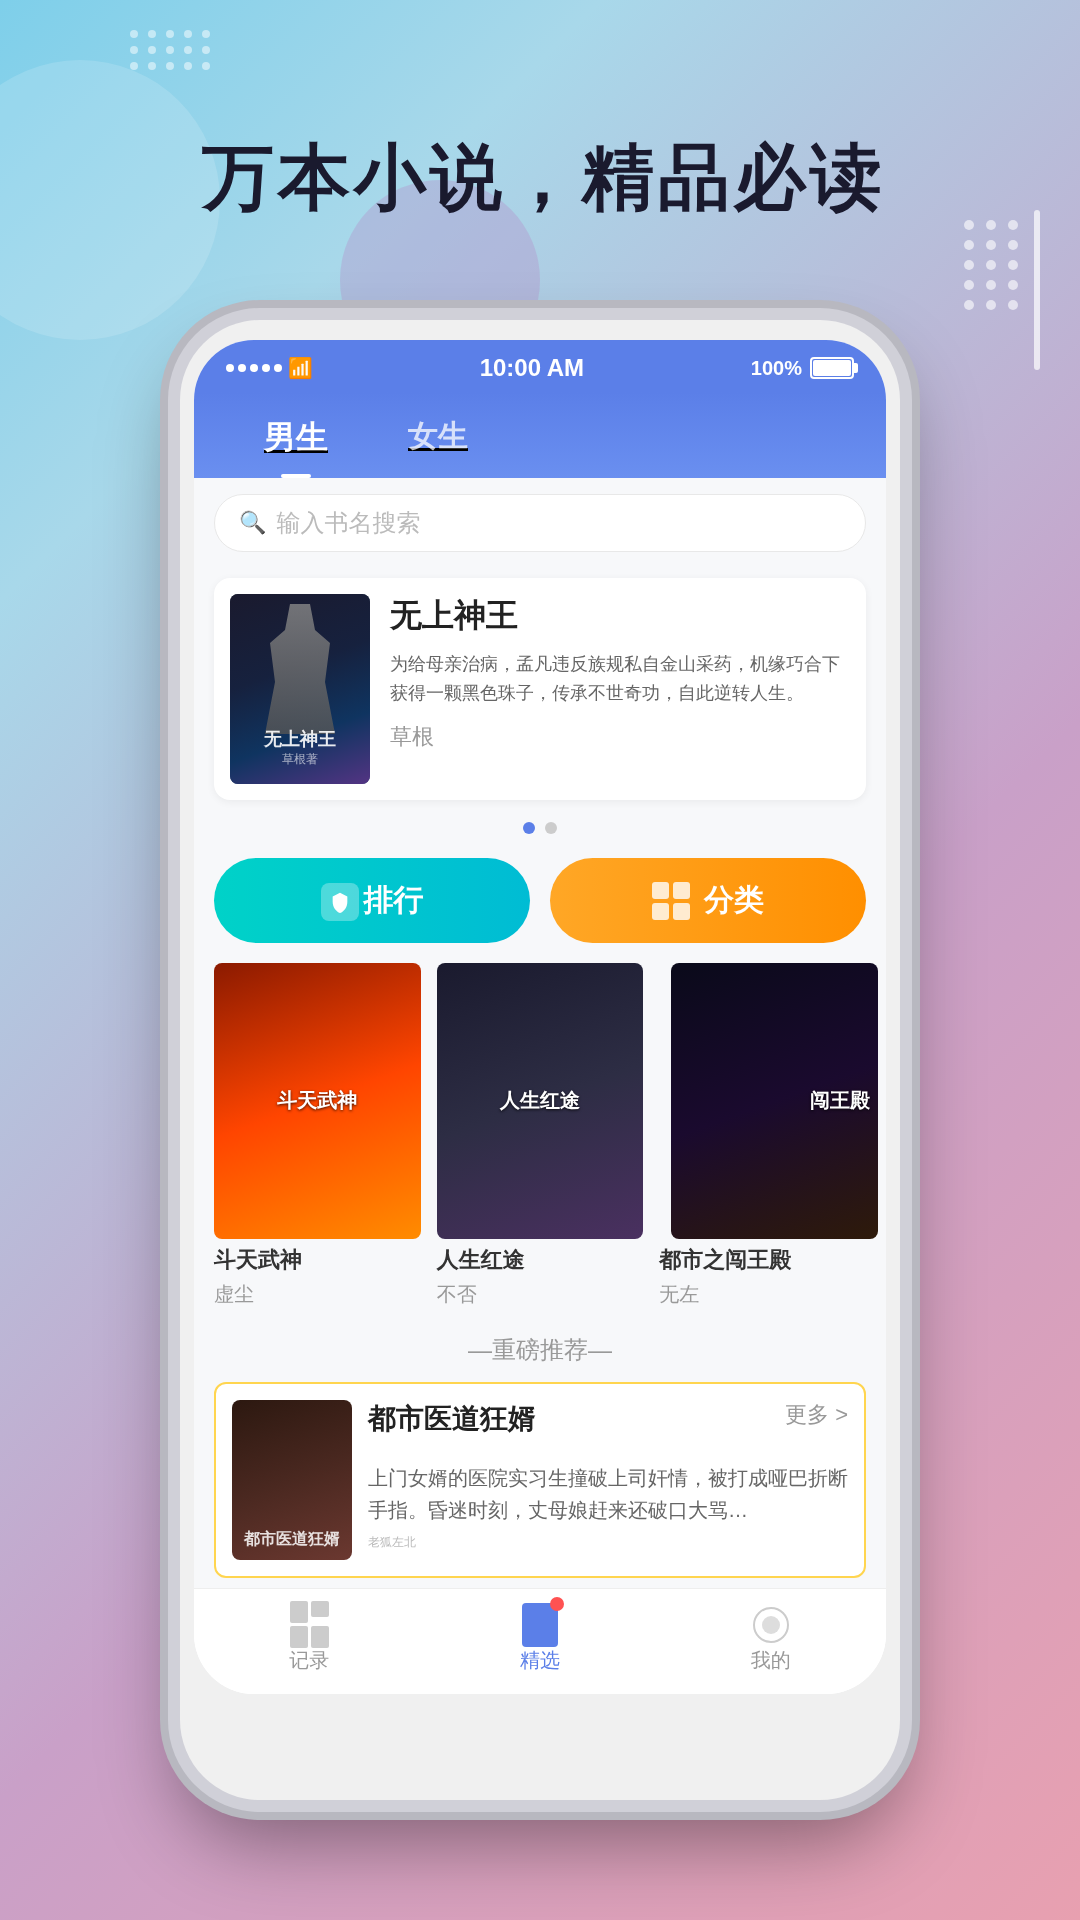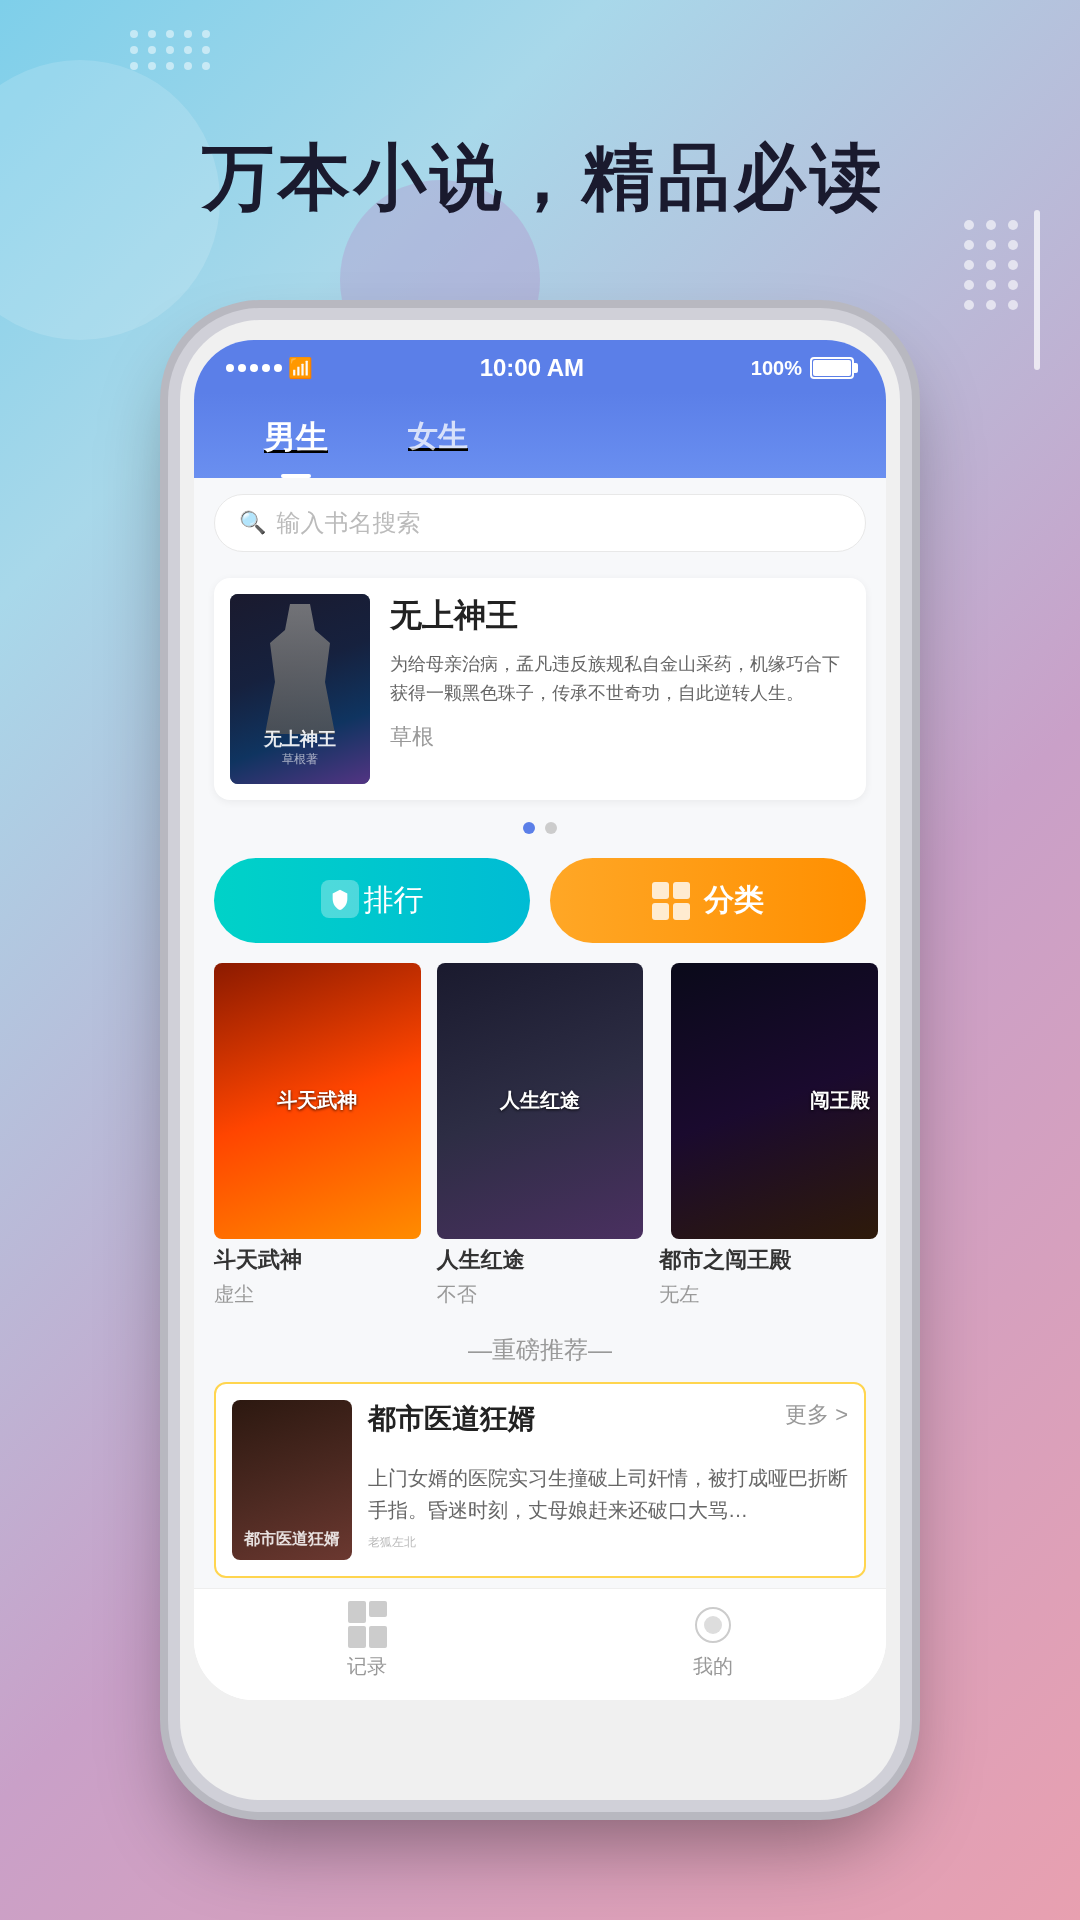--- a/index.html
+++ b/index.html
@@ -274,26 +274,26 @@
     .action-buttons {
       display: flex;
       gap: 20px;
       padding: 20px 20px;
       background: #f7f8fa;
     }
     .btn-ranking {
       flex: 1;
       background: linear-gradient(90deg, #00d2c8, #00bcd4);
       border-radius: 50px;
-      display: flex; align-items: flex-start; justify-content: center;
+      display: flex; align-items: flex-end; justify-content: center;
       gap: 5px;
       padding: 22px 0;
       color: white;
       font-size: 30px;
-      font-weight: 400;
+      font-weight: 700;
     }
     .btn-category {
       flex: 1;
       background: linear-gradient(90deg, #ffa726, #ff8f00);
       border-radius: 50px;
       display: flex; align-items: center; justify-content: center;
       gap: 14px;
       padding: 22px 0;
       color: white;
       font-size: 30px;
@@ -404,21 +404,21 @@
 
     
     .bottom-nav {
       display: flex;
       background: white;
       border-top: 1px solid #eee;
       padding: 14px 0 20px;
     }
     .nav-item {
       flex: 1;
-      display: flex; flex-direction: column; align-items: center; gap: 6px;
+      display: flex; flex-direction: column; align-items: center; gap: 0;
     }
     .nav-icon { width: 44px; height: 44px; display: flex; align-items: center; justify-content: center; }
     .nav-label { font-size: 20px; color: #999; }
     .nav-item.active .nav-label { color: #5b7fe8; }
 
     
     .icon-records {
       display: grid; grid-template-columns: 1fr 1fr; gap: 3px;
     }
     .icon-records span {
@@ -621,20 +621,26 @@
           <div class="nav-icon">
             <div class="icon-records">
               <span></span>
                 <span></span>
                 <span></span>
                 <span></span>
             </div>
           </div>
           <span class="nav-label">记录</span>
         </div>
+        <div class="nav-item active">
+          <div class="nav-icon">
+            <div class="icon-featured"></div>
+          </div>
+          <span class="nav-label">精选</span>
+        </div>
         <div class="nav-item">
           <div class="nav-icon">
             <div class="icon-mine">
               <div class="icon-mine-inner"></div>
             </div>
           </div>
           <span class="nav-label">我的</span>
         </div>
       </div>
 

